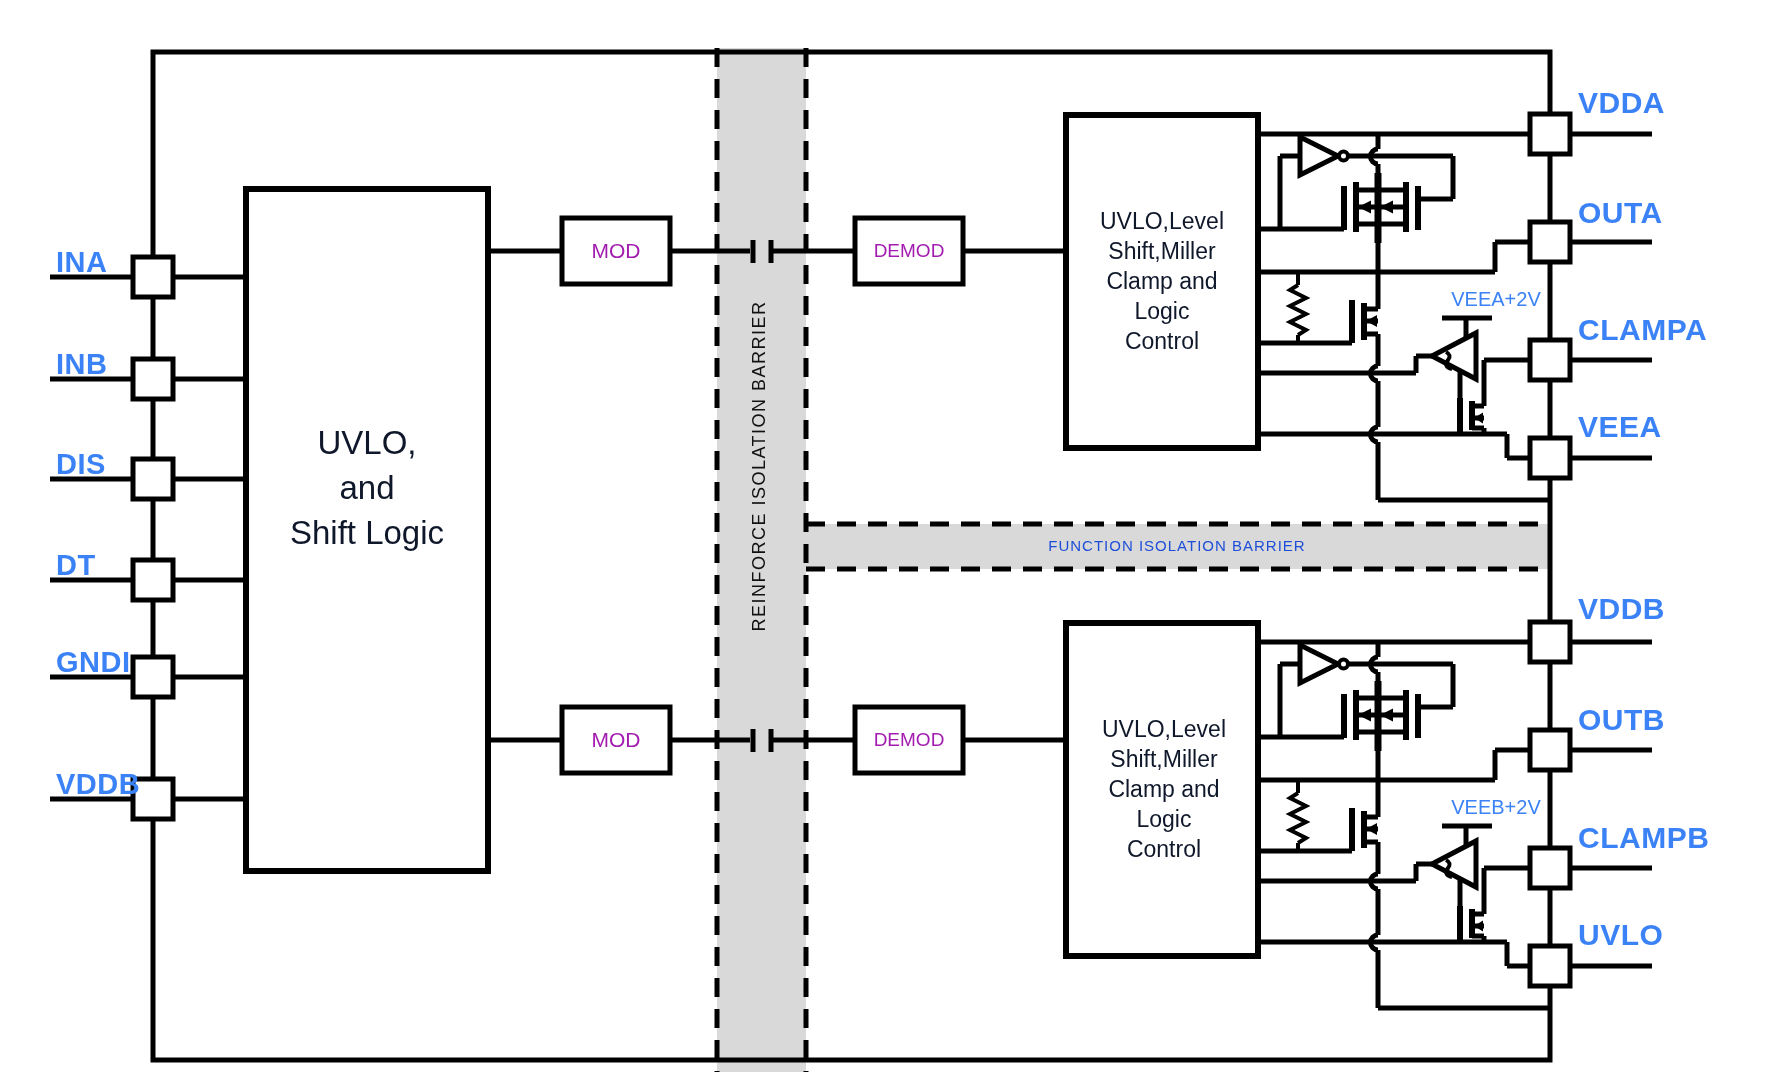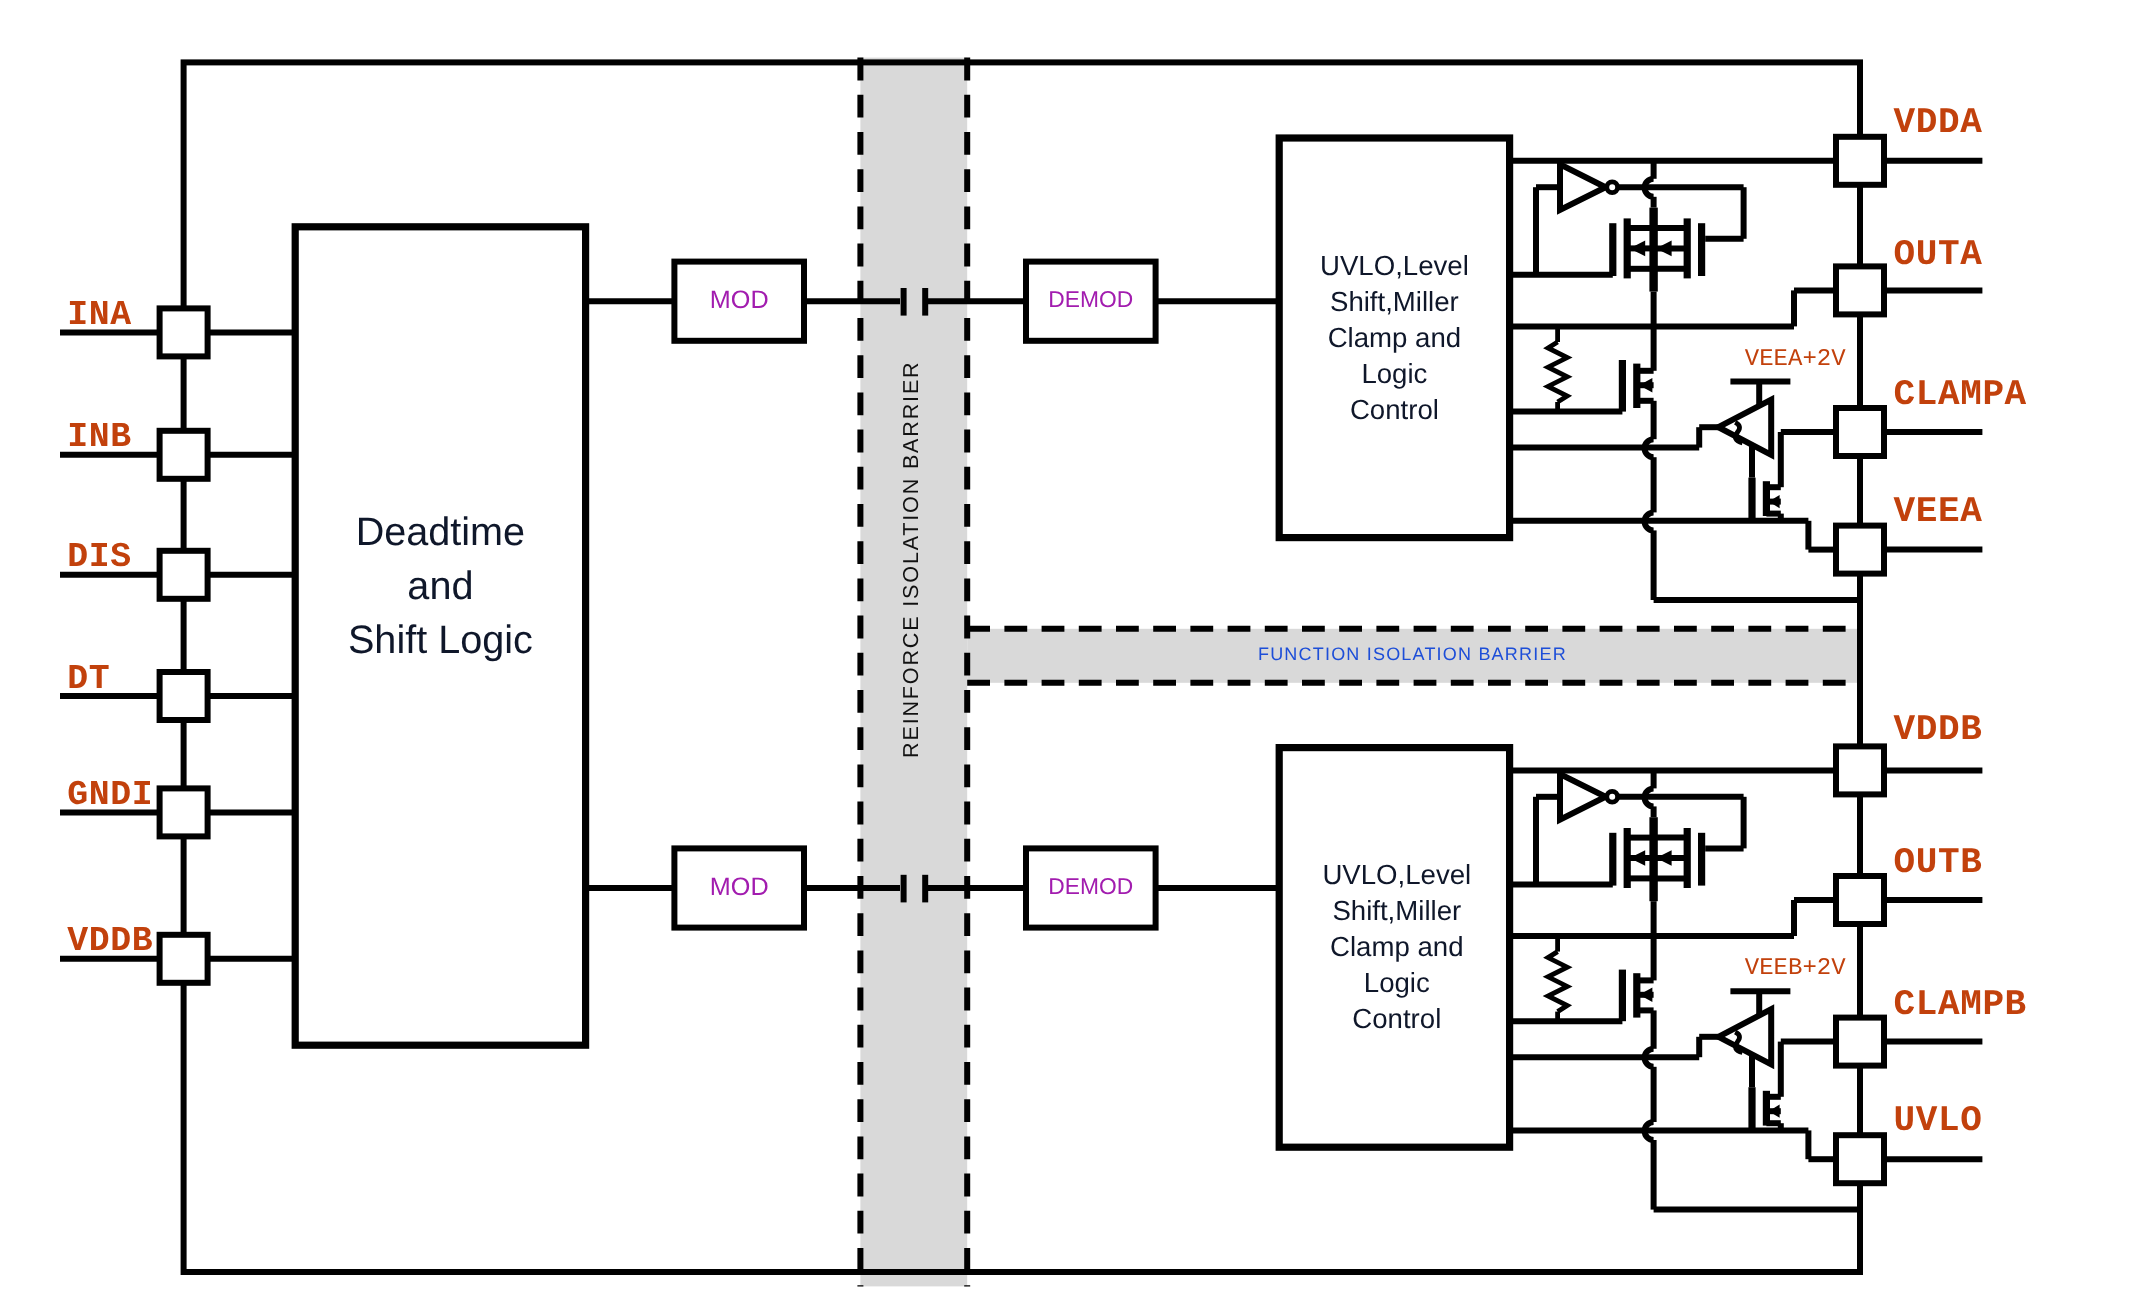--- a/index.html
+++ b/index.html
@@ -1,19 +1,19 @@
 <!DOCTYPE html>
 <html><head>
 <meta charset="utf-8">
 <style>
   html,body{margin:0;padding:0;background:#ffffff;}
   .canvas{position:relative;width:1792px;height:1085px;background:#ffffff;overflow:hidden;
           font-family:"Liberation Sans", sans-serif;color:#0a0f1c;}
   svg{position:absolute;left:0;top:0;}
-  .lbl{position:absolute;white-space:nowrap;color:#c2410c;font-family:Liberation Mono, monospace;}
+  .lbl{position:absolute;white-space:nowrap;color:#3b82f6;}
   .pin-l{font-size:29px;font-weight:600;letter-spacing:.5px;}
   .pin-r{font-size:30px;font-weight:600;letter-spacing:.5px;}
   .blocktext{position:absolute;text-align:center;font-weight:500;color:#0f172a;}
   .in-block{left:246px;top:420px;width:242px;font-size:33px;line-height:45px;}
   .out-block{width:192px;font-size:23px;line-height:30px;}
   .out-a{left:1066px;top:206px;}
   .out-b{left:1068px;top:714px;}
   .boxlbl{position:absolute;text-align:center;font-weight:500;color:#a21caf;}
   .mod{width:108px;height:66px;line-height:66px;font-size:21px;}
   .demod{width:108px;height:66px;line-height:66px;font-size:19px;}
@@ -199,21 +199,21 @@
 <div class="lbl pin-r" style="left:1578px;top:196px">OUTA</div>
 <div class="lbl pin-r" style="left:1578px;top:313px">CLAMPA</div>
 <div class="lbl pin-r" style="left:1578px;top:410px">VEEA</div>
 
 <div class="lbl pin-r" style="left:1578px;top:592px">VDDB</div>
 <div class="lbl pin-r" style="left:1578px;top:703px">OUTB</div>
 <div class="lbl pin-r" style="left:1578px;top:821px">CLAMPB</div>
 <div class="lbl pin-r" style="left:1578px;top:918px">UVLO</div>
 
 <div class="blocktext in-block">
-  <div>Deadtime</div>
+  <div>UVLO,</div>
   <div>and</div>
   <div>Shift Logic</div>
 </div>
 
 <div class="blocktext out-block out-a">
   <div>UVLO,Level</div>
   <div>Shift,Miller</div>
   <div>Clamp and</div>
   <div>Logic</div>
   <div>Control</div>

